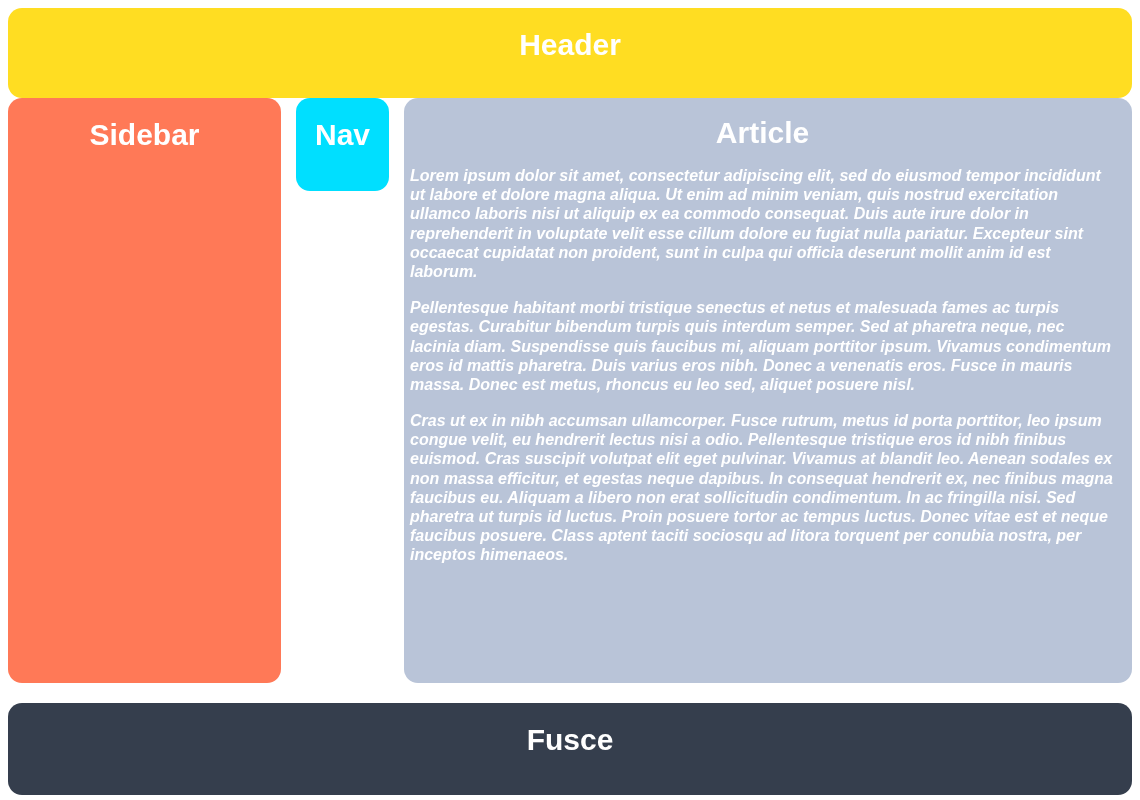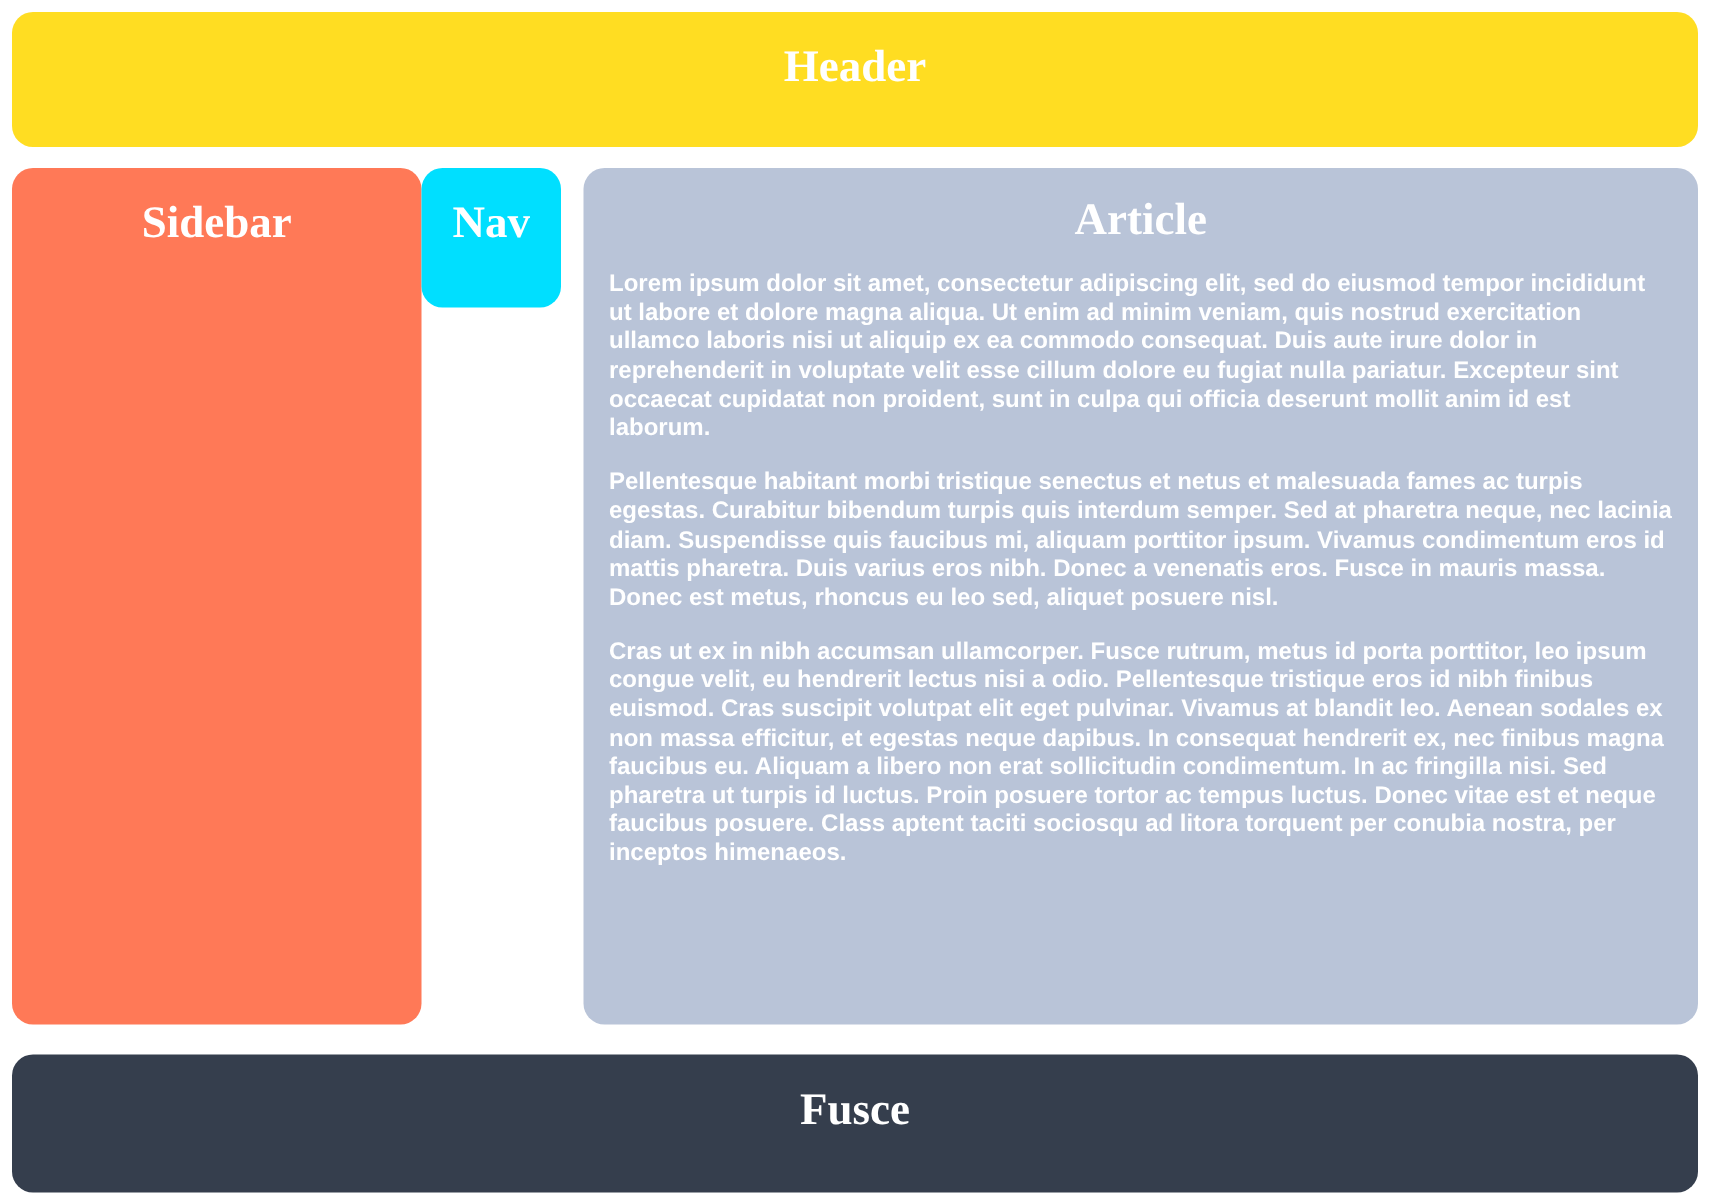--- a/index.html
+++ b/index.html
@@ -28,31 +28,30 @@
     overflow: hidden;
   }
   .section {
     border-radius: 14px;
   }
   .section-title {
     font-size: 30px;
     line-height: 1;
     text-align: center;
     margin: 22px 0;
-    font-family: Liberation Serif, serif;
   }
   .header {
     height: 90px;
     background: var(--header-bg);
     flex: 0 0 auto;
   }
   .middle {
     flex: 1 1 auto;
     display: flex;
-    margin-top: 14px;
+    gap: 15px;
     min-height: 0;
   }
   .sidebar {
     width: 273px;
     flex: 0 0 273px;
     background: var(--sidebar-bg);
   }
   .main-col {
     flex: 1 1 auto;
     display: flex;
@@ -61,30 +60,31 @@
     min-width: 0;
   }
   .nav {
     height: 93px;
     flex: 0 0 93px;
     background: var(--nav-bg);
   }
   .article {
     flex: 1 1 auto;
     background: var(--article-bg);
-    padding: 0 17px 10px 17px;
+    padding: 0 17px 10px 6px;
     overflow: hidden;
   }
   .article .section-title {
     margin: 20px 0 18px 0;
   }
   .article p {
     font-size: 16px;
     line-height: 1.2;
     margin: 0 0 17px 0;
+    font-style: italic;
   }
   .footer {
     height: 92px;
     flex: 0 0 92px;
     background: var(--footer-bg);
     margin-top: 20px;
   }
 </style>
 </head>
 <body>

